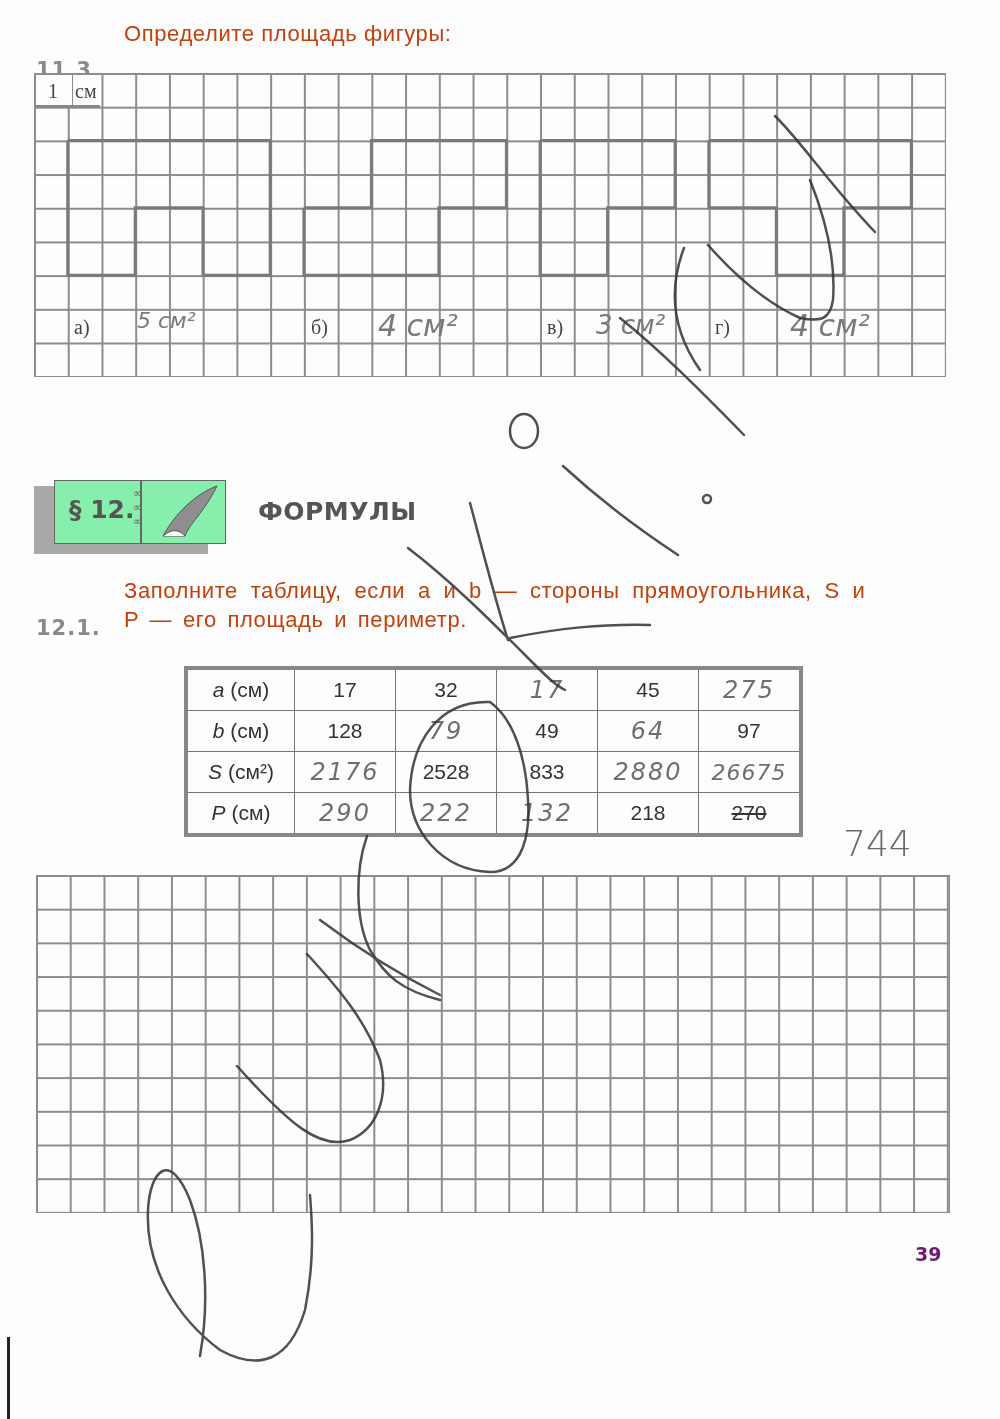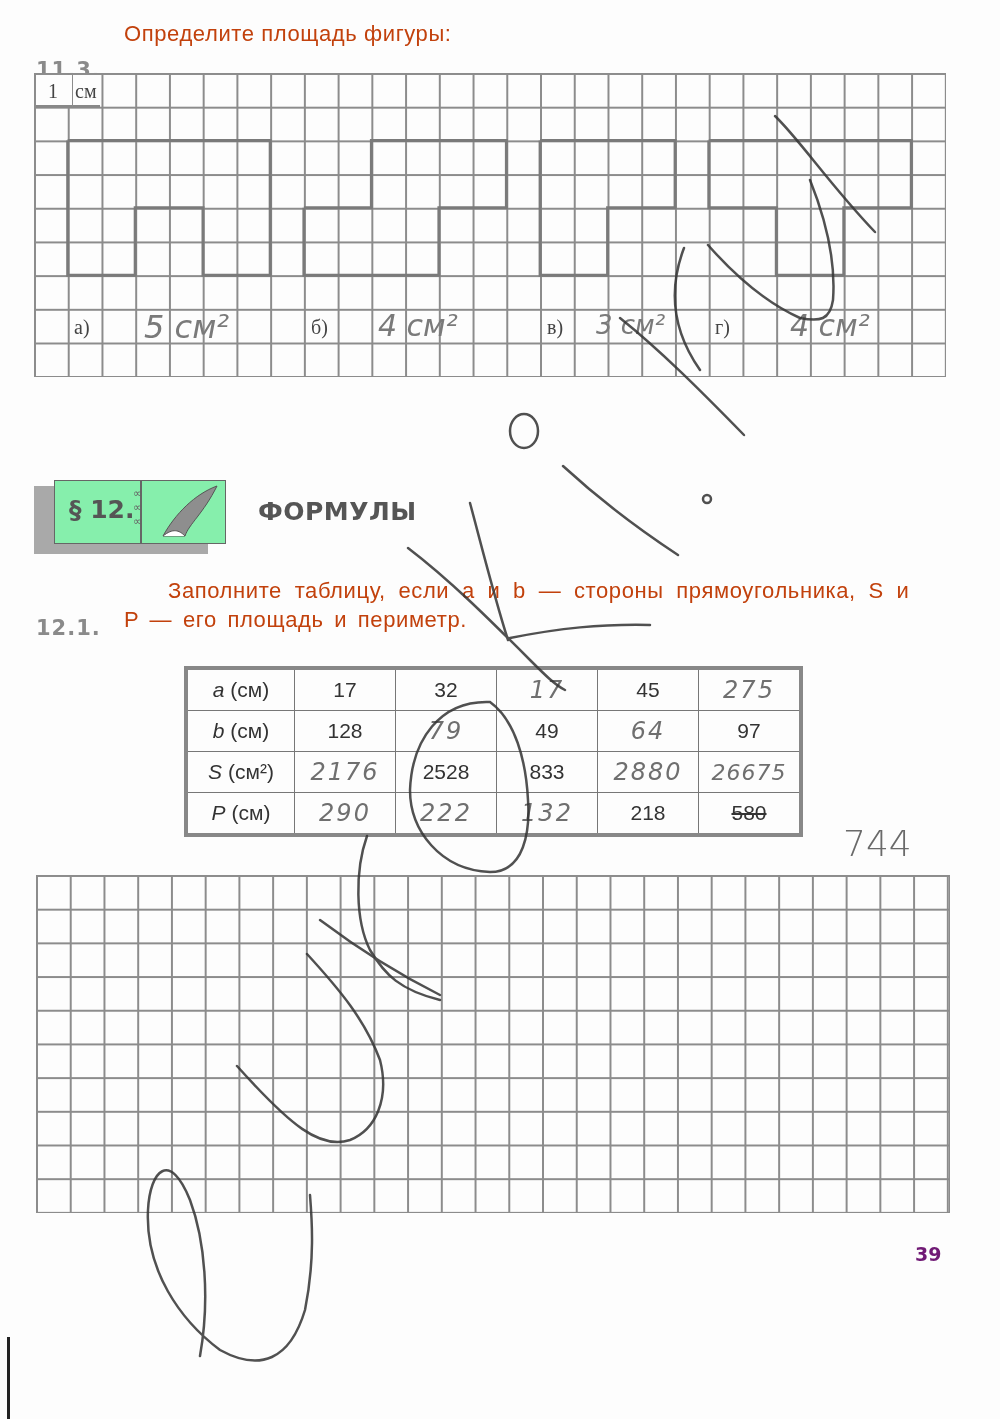--- a/index.html
+++ b/index.html
@@ -64,21 +64,21 @@
 
     <polyline points="303.9,207.8 371.4,207.8 371.4,140.4 506.4,140.4 506.4,207.8 438.9,207.8 438.9,275.2 303.9,275.2 303.9,207.8"></polyline>
 
     <polyline points="540.1,140.4 675.1,140.4 675.1,207.8 607.6,207.8 607.6,275.2 540.1,275.2 540.1,140.4"></polyline>
 
     <polyline points="708.8,140.4 911.3,140.4 911.3,207.8 843.8,207.8 843.8,275.2 776.3,275.2 776.3,207.8 708.8,207.8 708.8,140.4"></polyline>
   </g>
 </svg>
 
 <div class="fig-label" style="left:74px; top:316px; background:#fdfdfd;">а)</div>
-<div class="hand" style="left:144px; top:308px; font-size:32px;">5 см²</div>
+<div class="hand" style="left:137px; top:308px; font-size:22px;">5 см²</div>
 <div class="fig-label" style="left:311px; top:316px; background:#fdfdfd;">б)</div>
 <div class="hand" style="left:378px; top:308px; font-size:30px;">4 см²</div>
 <div class="fig-label" style="left:547px; top:316px; background:#fdfdfd;">в)</div>
 <div class="hand" style="left:596px; top:310px; font-size:26px;">3 см²</div>
 <div class="fig-label" style="left:715px; top:316px; background:#fdfdfd;">г)</div>
 <div class="hand" style="left:790px; top:308px; font-size:30px;">4 см²</div>
 
 <div class="section-badge">
   <div class="badge-shadow"></div>
   <div class="badge-book">
@@ -87,21 +87,21 @@
     <div style="position:absolute; left:78px; top:6px; color:#666; font-size:11px; line-height:14px; font-family:'DejaVu Sans',sans-serif;">∞<br>∞<br>∞</div>
     <svg style="position:absolute; left:100px; top:3px;" width="66" height="56">
       <path d="M62 2 C40 10, 20 30, 8 52 L30 52 C34 40, 48 30, 62 2 Z" fill="#8e8e8e" stroke="#555" stroke-width="1"></path>
       <path d="M8 52 C18 44, 24 46, 30 52" fill="#fff" stroke="#555" stroke-width="1"></path>
     </svg>
   </div>
 </div>
 <div class="section-title">ФОРМУЛЫ</div>
 
 <div class="abs task-num" style="left:36px; top:580px;text-align:center;">12.1.</div>
-<div class="abs task-text" style="left:124px; top:578px; word-spacing:6px;margin-left:44px;">Заполните таблицу, если a и b — стороны прямоугольника, S и</div>
+<div class="abs task-text" style="left:124px; top:578px; word-spacing:6px;">Заполните таблицу, если a и b — стороны прямоугольника, S и</div>
 <div class="abs task-text" style="left:124px; top:607px; word-spacing:4px;">P — его площадь и периметр.</div>
 
 <table class="data">
   <tbody>
       <tr>
     <td class="lbl"><span class="it">a</span><span> (см)</span></td>
     <td class="val">17</td>
     <td class="val">32</td>
     <td class="val hw">17</td>
     <td class="val">45</td>
@@ -122,21 +122,21 @@
     <td class="val">833</td>
     <td class="val hw">2880</td>
     <td class="val hw" style="font-size:22px; letter-spacing:1px;margin-top:24px;">26675</td>
   </tr>
   <tr>
     <td class="lbl"><span class="it">P</span><span> (см)</span></td>
     <td class="val hw">290</td>
     <td class="val hw">222</td>
     <td class="val hw">132</td>
     <td class="val">218</td>
-    <td class="val" style="text-decoration: line-through;">580</td>
+    <td class="val" style="text-decoration: line-through;">270</td>
   </tr>
 </tbody>
   </table>
 
 <div class="hand" style="left:843px; top:796px; font-size:36px; font-style:normal; color:#6a6a6a;margin-top:27px;">744</div>
 
 <div class="grid" style="left:36px; top:875px; width:913px; height:337px;"></div>
 
 <svg class="overlay" width="1000" height="1419">
   <g fill="none" stroke="#333" stroke-width="2.5" stroke-linecap="round" opacity="0.85">

